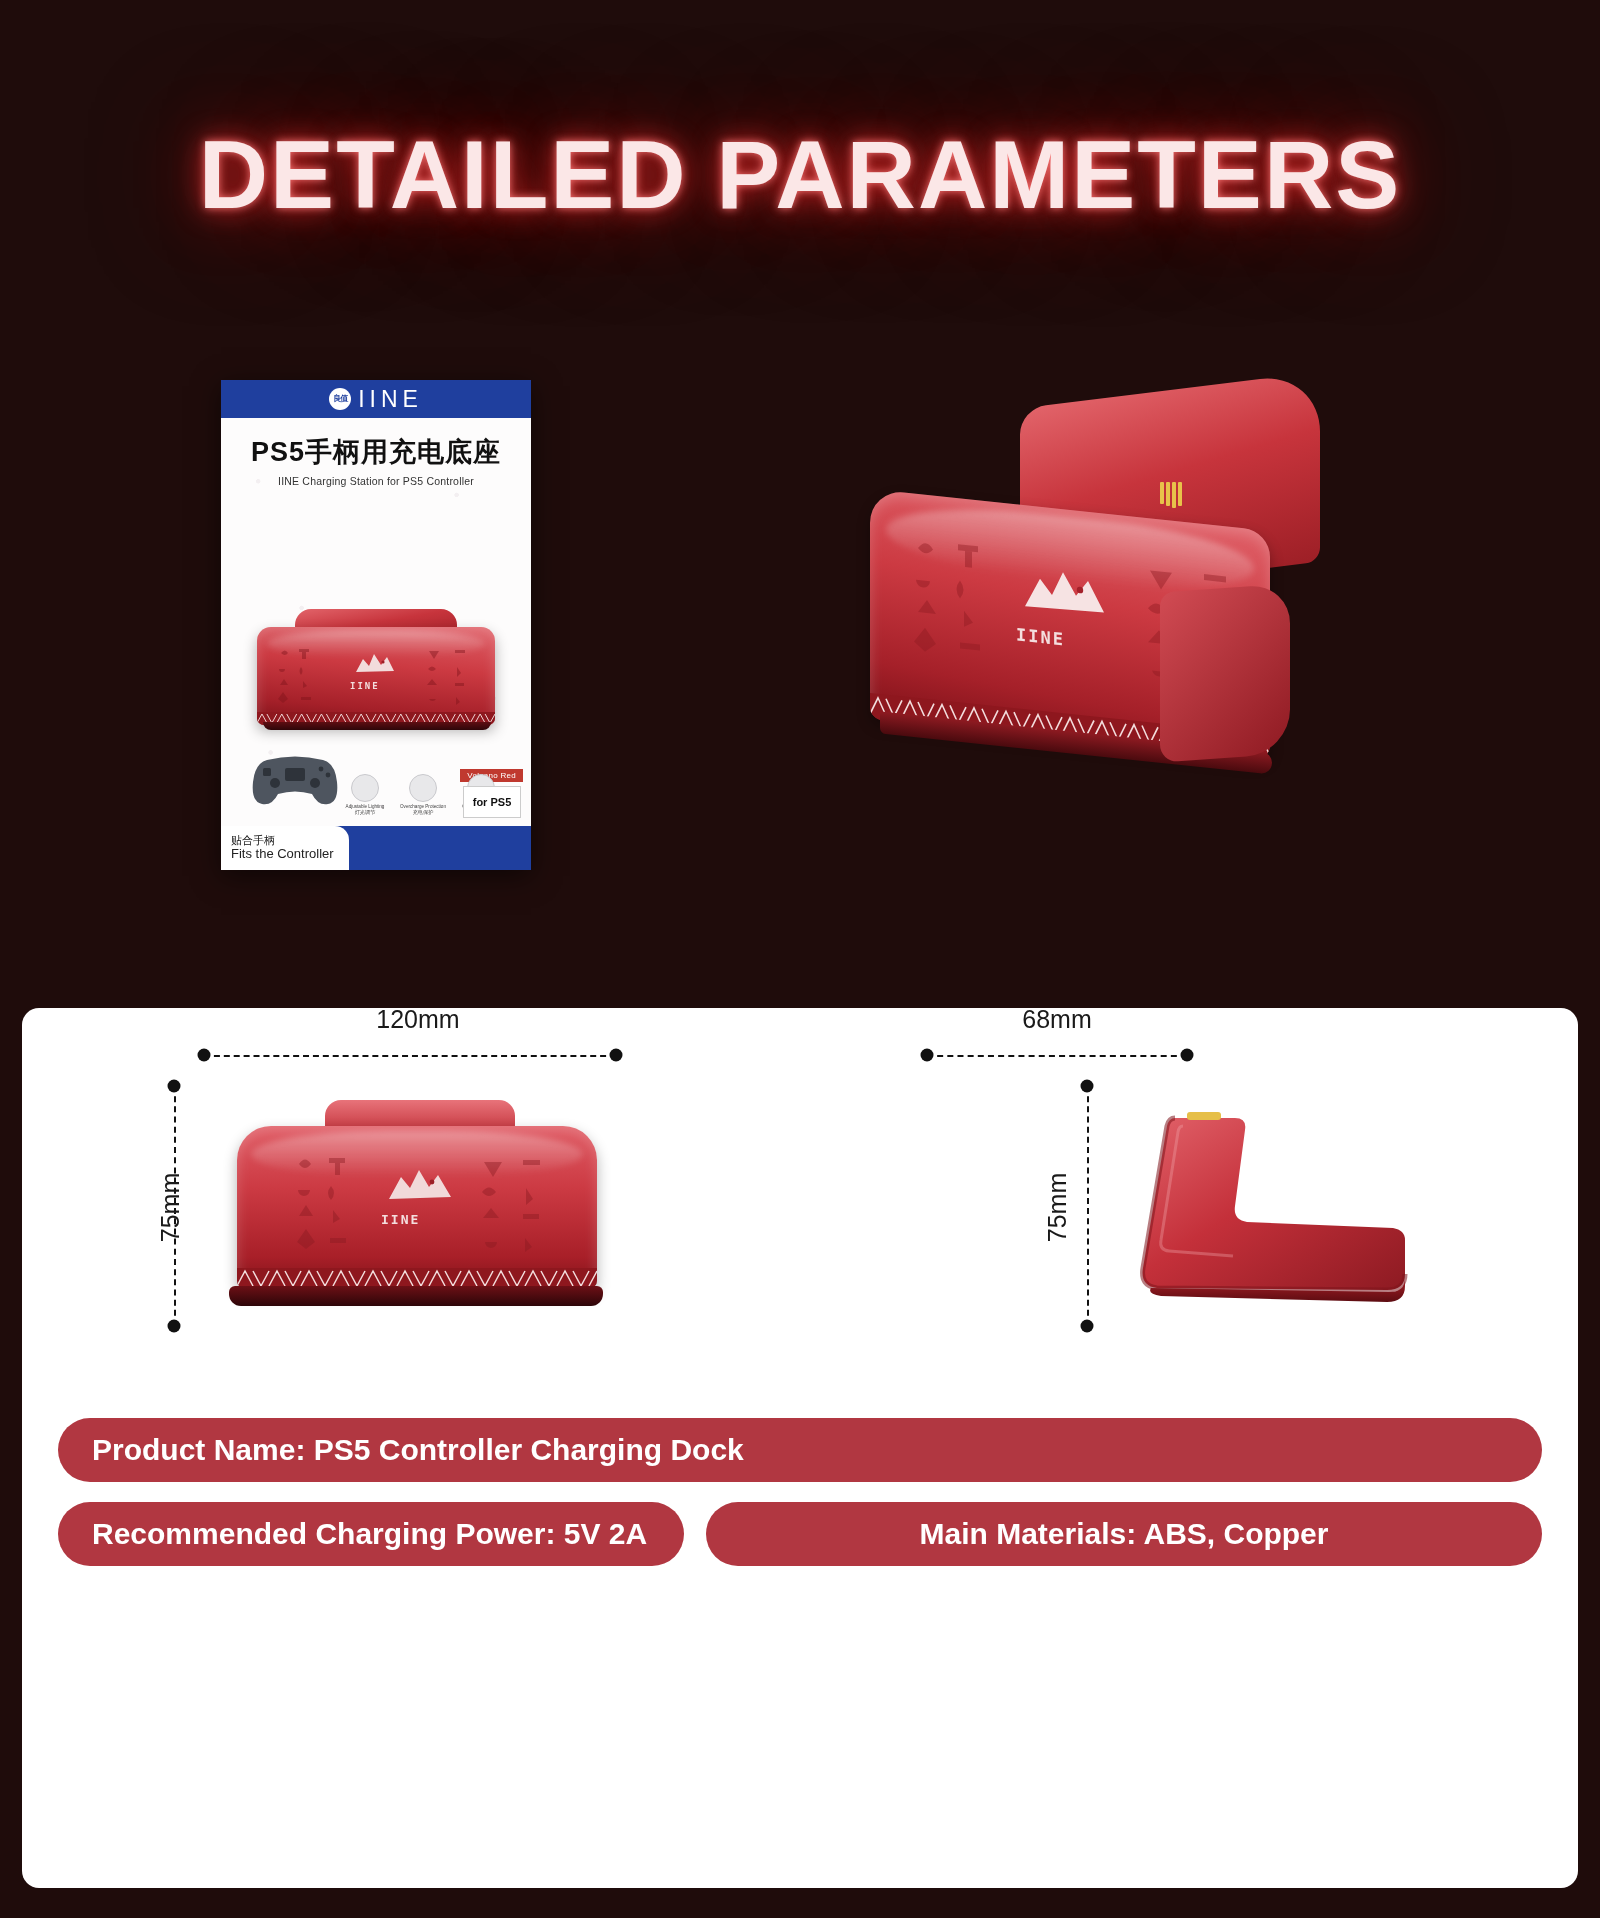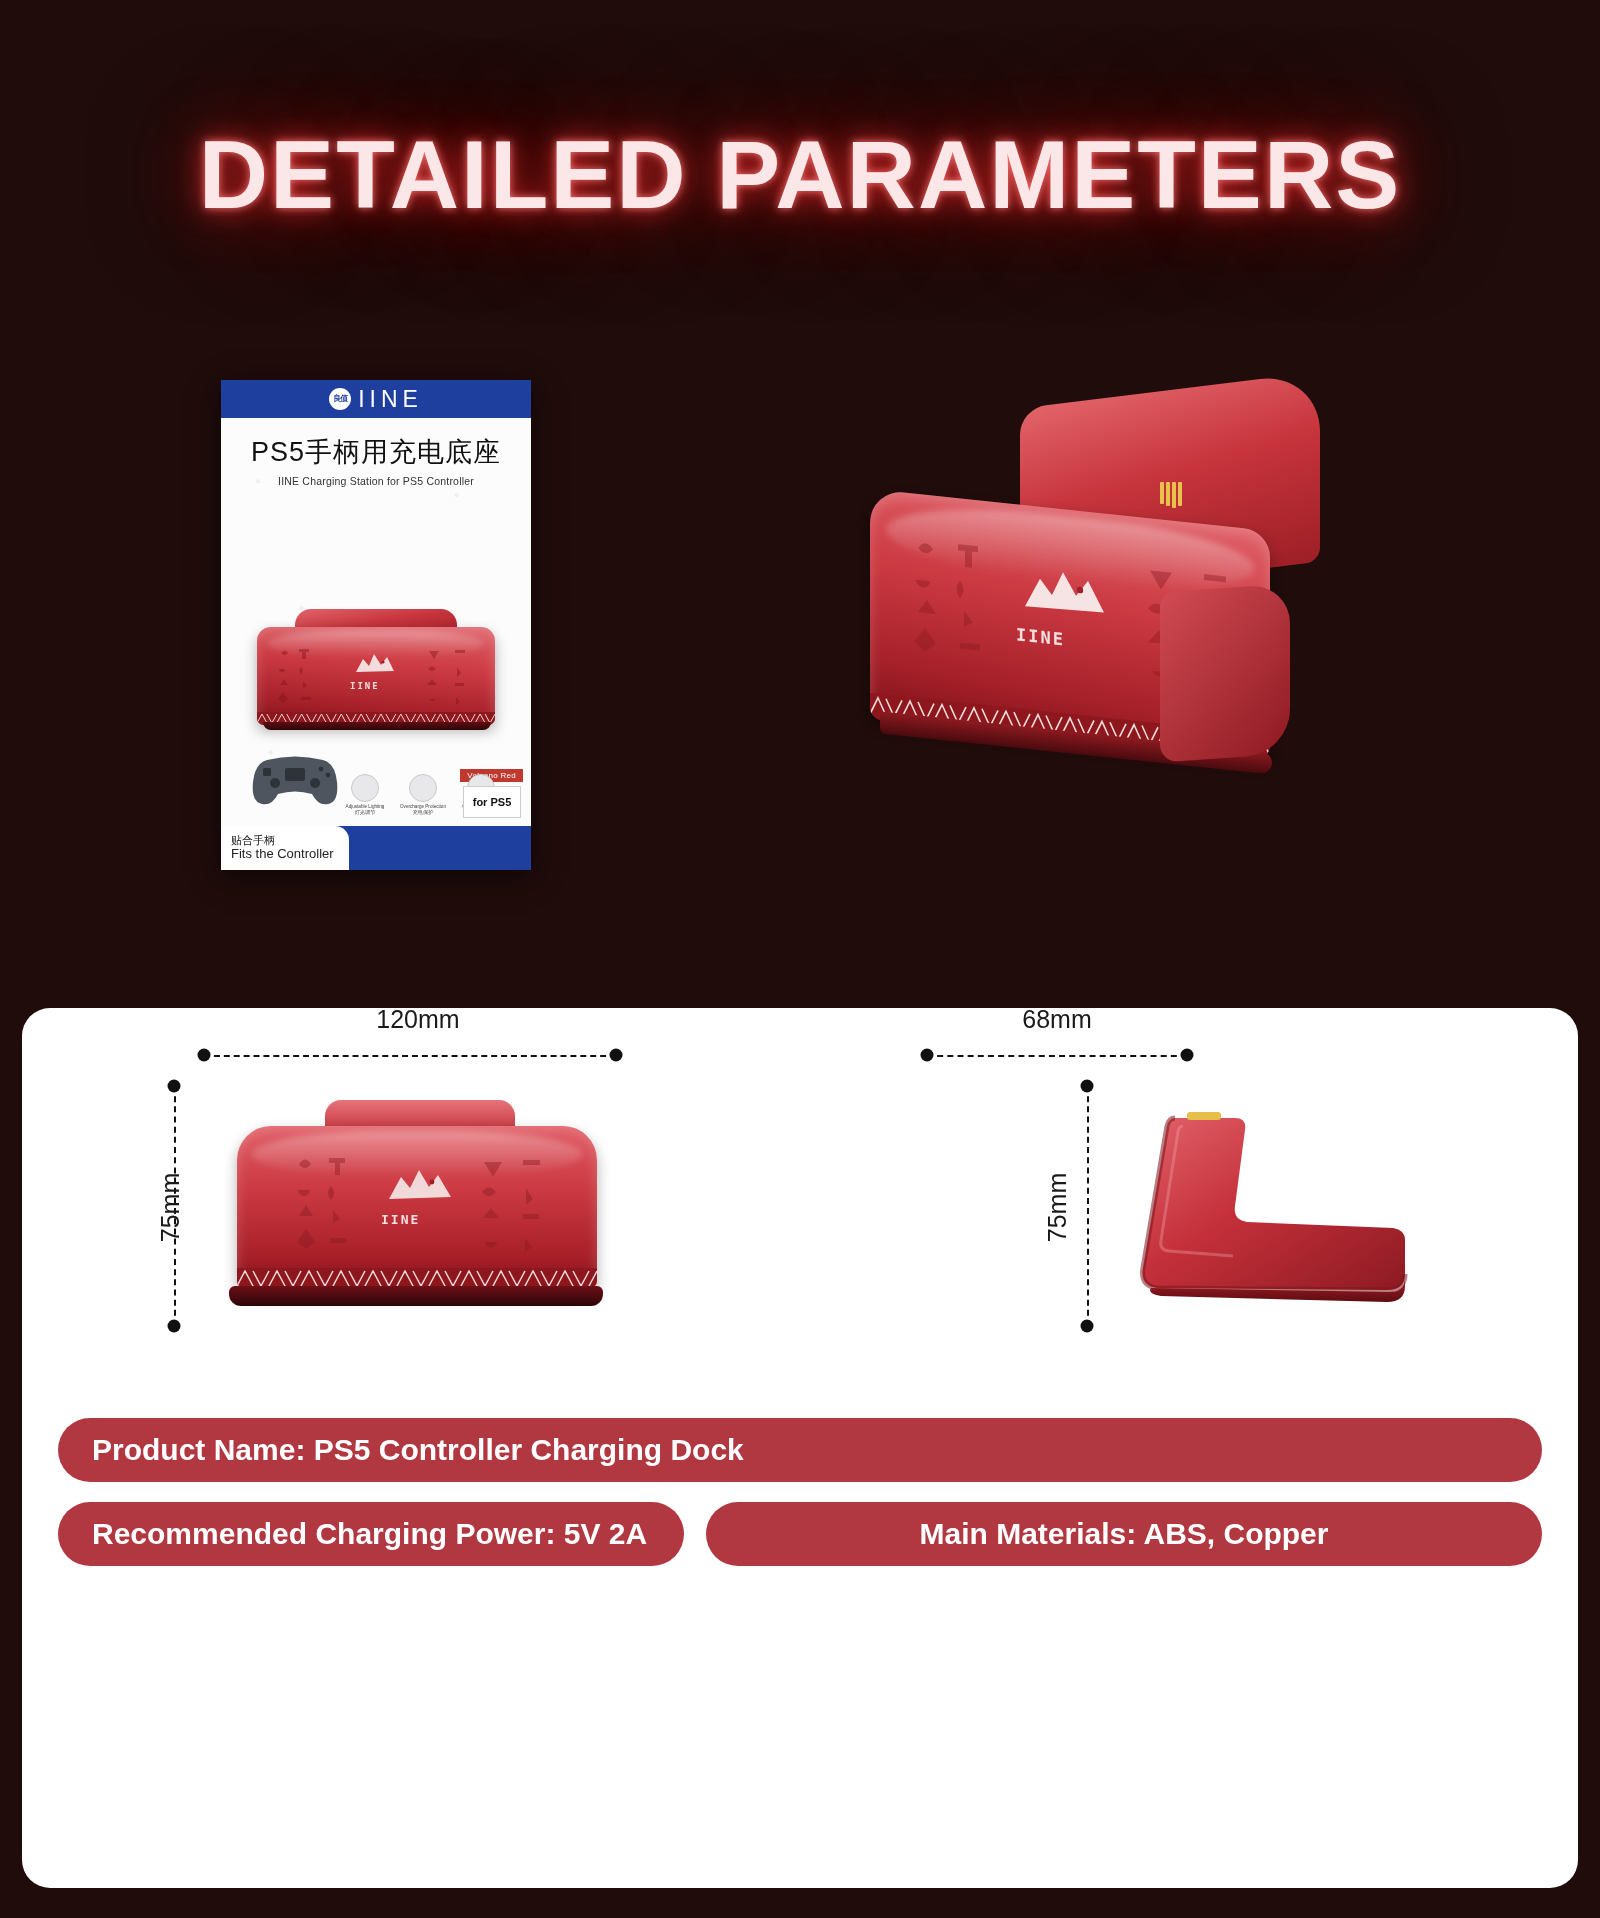--- a/index.html
+++ b/index.html
@@ -49,21 +49,21 @@
       radial-gradient(circle at 44% 9%, #b8a8b0 0 2px, transparent 2.5px),
       radial-gradient(circle at 76% 17%, #b8a8b0 0 2px, transparent 2.5px),
       radial-gradient(circle at 26% 42%, #b8a8b0 0 2px, transparent 2.5px),
       radial-gradient(circle at 62% 48%, #b8a8b0 0 2px, transparent 2.5px),
       radial-gradient(circle at 88% 62%, #b8a8b0 0 2px, transparent 2.5px),
       radial-gradient(circle at 16% 74%, #b8a8b0 0 2px, transparent 2.5px),
       radial-gradient(circle at 52% 86%, #b8a8b0 0 2px, transparent 2.5px);
   }
   .pkg-title-cn{
     position:relative;text-align:center;padding-top:16px;
-    font-size:27px;font-weight:400;color:#111;letter-spacing:1px;
+    font-size:27px;font-weight:700;color:#111;letter-spacing:1px;
   }
   .pkg-title-en{
     position:relative;text-align:center;margin-top:5px;
     font-size:10.5px;color:#333;letter-spacing:.2px;
   }
 
   
   .pkg-dock{position:absolute;left:22px;top:122px;width:266px;height:132px;}
   .pkg-ctrl{
     position:absolute;left:28px;bottom:58px;width:92px;height:62px;
@@ -137,21 +137,21 @@
   .dockart .base{
     position:absolute;border-radius:0 0 9px 9px;
     background:linear-gradient(180deg,#5e0d12,#2e0609);
   }
   .dockart .pins{position:absolute;display:flex;gap:2px;}
   .dockart .pins i{display:block;background:#e8c24a;border-radius:1px;}
 
   
   .spec-card{
     position:absolute;left:22px;top:1008px;width:1556px;height:880px;
-    background:#fff;border-radius:28px;
+    background:#fff;border-radius:17px;
   }
 
   .dim-area{position:absolute;left:0;top:0;width:100%;height:370px;}
 
   .dim-h-label{
     position:absolute;font-size:25px;color:#1a1a1a;
     transform:translateX(-50%);
   }
   .dim-h-line{
     position:absolute;height:0;border-top:2.5px dashed #111;

